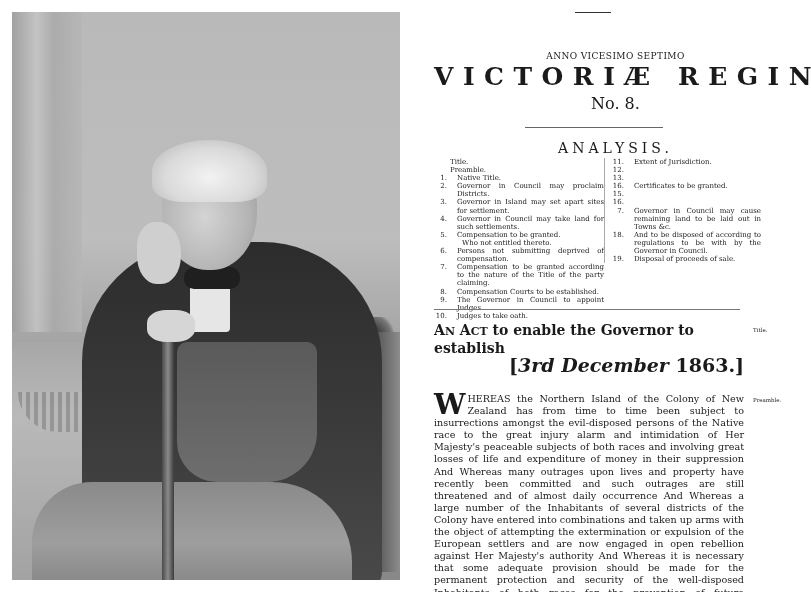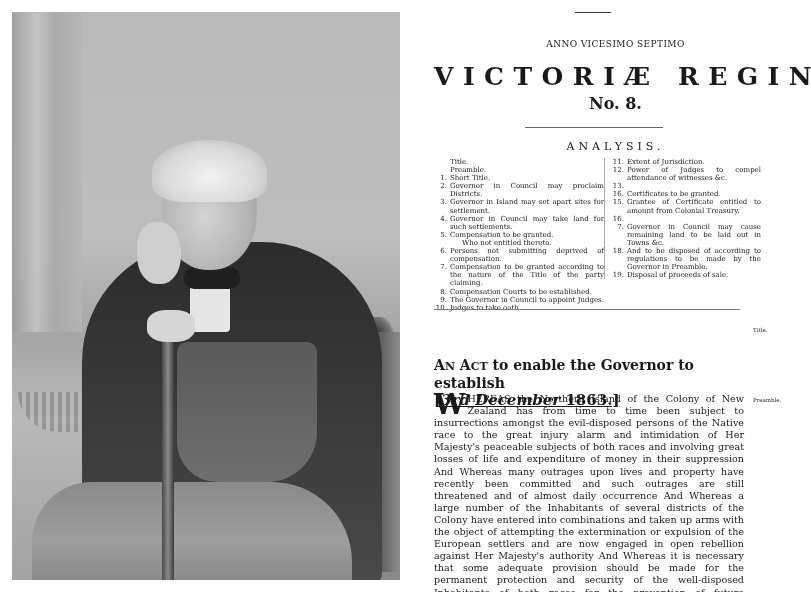--- a/index.html
+++ b/index.html
@@ -29,39 +29,39 @@
     .photo .tie { position: absolute; left: 172px; top: 255px; width: 56px; height: 22px; background: #1f1f1f; border-radius: 10px; }
     .photo .head { position: absolute; left: 150px; top: 140px; width: 95px; height: 118px; background: radial-gradient(ellipse at 45% 55%, #d4d4d4 0%, #b4b4b4 60%, #8e8e8e 100%); border-radius: 45% 45% 48% 48%; }
     .photo .hair { position: absolute; left: 140px; top: 128px; width: 115px; height: 62px; background: radial-gradient(ellipse at 50% 60%, #f2f2f2 0%, #dadada 55%, #b0b0b0 100%); border-radius: 55% 55% 30% 30%; }
     .photo .hand-face { position: absolute; left: 125px; top: 210px; width: 44px; height: 62px; background: #cfcfcf; border-radius: 40% 50% 45% 45%; }
     .photo .hand-cane { position: absolute; left: 135px; top: 298px; width: 48px; height: 32px; background: #d6d6d6; border-radius: 40%; }
     .photo .cane { position: absolute; left: 150px; top: 320px; width: 12px; height: 260px; background: linear-gradient(90deg, #4a4a4a, #8a8a8a 50%, #3c3c3c); border-radius: 4px; }
 
     
     .doc { position: absolute; left: 420px; top: 0; width: 391px; height: 592px; }
     .rule { position: absolute; height: 1px; background: #333; }
-    .anno { position: absolute; top: 39px; left: 0; width: 391px; text-align: center; font-size: 9px; letter-spacing: .4px; }
+    .anno { position: absolute; top: 51px; left: 0; width: 391px; text-align: center; font-size: 9px; letter-spacing: .4px; }
     .reginae { position: absolute; top: 62px; left: 14px; width: 334px; font-size: 25px; font-weight: bold; letter-spacing: 9.5px; white-space: nowrap; }
-    .number { position: absolute; top: 94px; left: 0; width: 391px; text-align: center; font-size: 16px; font-weight: bold; }
-    .analysis-head { position: absolute; top: 140px; left: 0; width: 391px; text-align: center; font-size: 11px; letter-spacing: 4px; }
+    .number { position: absolute; top: 94px; left: 0; width: 391px; text-align: center; font-size: 16px; font-weight: normal; }
+    .analysis-head { position: absolute; top: 140px; left: 0; width: 391px; text-align: center; font-size: 14px; letter-spacing: 4px; }
 
     .analysis { position: absolute; top: 158px; font-size: 7px; line-height: 8.1px; }
     .analysis.left { left: 14px; width: 170px; }
     .analysis.right { left: 184px; width: 150px; border-left: 1px solid #aaa; padding-left: 6px; }
     .an-item { display: flex; }
-    .an-num { width: 13px; flex: none; text-align: right; padding-right: 3px; }
+    .an-num { width: 13px; flex: none; text-align: right; padding-right: 10px; }
     .an-text { flex: 1; text-align: justify; }
     .an-plain { padding-left: 16px; }
     .an-sub { padding-left: 28px; }
 
     .title { position: absolute; top: 322px; left: 14px; width: 310px; font-size: 14px; font-weight: bold; line-height: 17px; }
-    .title .line1 { text-indent: 0; margin-top: 35px; }
+    .title .line1 { text-indent: 0; }
     .title .rest { padding-left: 26px; text-align: justify; text-align-last: justify; }
     .title .sc { font-size: 11px; }
-    .title .date { font-size: 15px; text-decoration: underline; }
+    .title .date { text-align: right; font-size: 19px; }
     .title .date i { font-style: italic; }
     .margin-note { position: absolute; font-size: 5.5px; }
 
     .body { position: absolute; top: 393px; left: 14px; width: 310px; font-size: 9.6px; line-height: 12.1px; text-align: justify; }
     .dropcap { float: left; font-size: 28px; line-height: 22px; padding-right: 2px; margin-top: 1px; font-weight: bold; }
   </style>
 </head>
 <body>
 
 <div class="photo" title="seated elderly man in dark frock coat, hand to temple, holding cane">
@@ -92,21 +92,21 @@
 
   <div class="analysis left" id="an-left">
       <div class="an-item an-plain">
         <span class="an-text">Title.</span>
       </div>
       <div class="an-item an-plain">
         <span class="an-text">Preamble.</span>
       </div>
       <div class="an-item">
         <span class="an-num">1.</span>
-        <span class="an-text">Short Title.</span>
+        <span class="an-text">Native Title.</span>
       </div>
       <div class="an-item">
         <span class="an-num">2.</span>
         <span class="an-text">Governor in Council may proclaim Districts.</span>
       </div>
       <div class="an-item">
         <span class="an-num">3.</span>
         <span class="an-text">Governor in Island may set apart sites for settlement.</span>
       </div>
       <div class="an-item">
@@ -141,43 +141,41 @@
         <span class="an-text">Judges to take oath.</span>
       </div>
     </div>
   <div class="analysis right" id="an-right">
       <div class="an-item">
         <span class="an-num">11.</span>
         <span class="an-text">Extent of Jurisdiction.</span>
       </div>
       <div class="an-item">
         <span class="an-num">12.</span>
-        <span class="an-text">Power of Judges to compel attendance of witnesses &amp;c.</span>
       </div>
       <div class="an-item">
         <span class="an-num">13.</span>
       </div>
       <div class="an-item">
         <span class="an-num">16.</span>
         <span class="an-text">Certificates to be granted.</span>
       </div>
       <div class="an-item">
         <span class="an-num">15.</span>
-        <span class="an-text">Grantee of Certificate entitled to amount from Colonial Treasury.</span>
       </div>
       <div class="an-item">
         <span class="an-num">16.</span>
       </div>
       <div class="an-item">
         <span class="an-num">7.</span>
         <span class="an-text">Governor in Council may cause remaining land to be laid out in Towns &amp;c.</span>
       </div>
       <div class="an-item">
         <span class="an-num">18.</span>
-        <span class="an-text">And to be disposed of according to regulations to be made by the Governor in Preamble.</span>
+        <span class="an-text">And to be disposed of according to regulations to be with by the Governor in Council.</span>
       </div>
       <div class="an-item">
         <span class="an-num">19.</span>
         <span class="an-text">Disposal of proceeds of sale.</span>
       </div>
     </div>
 
   <div class="rule" style="left:14px; top:309px; width:306px; background:#777;"></div>
 
   <div class="title">

